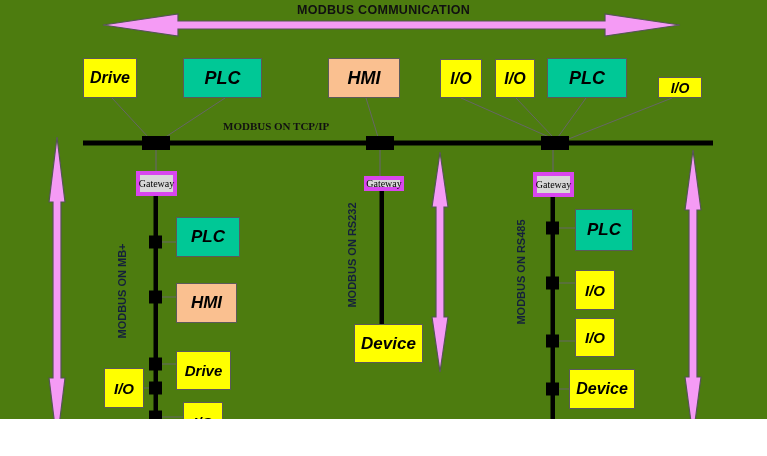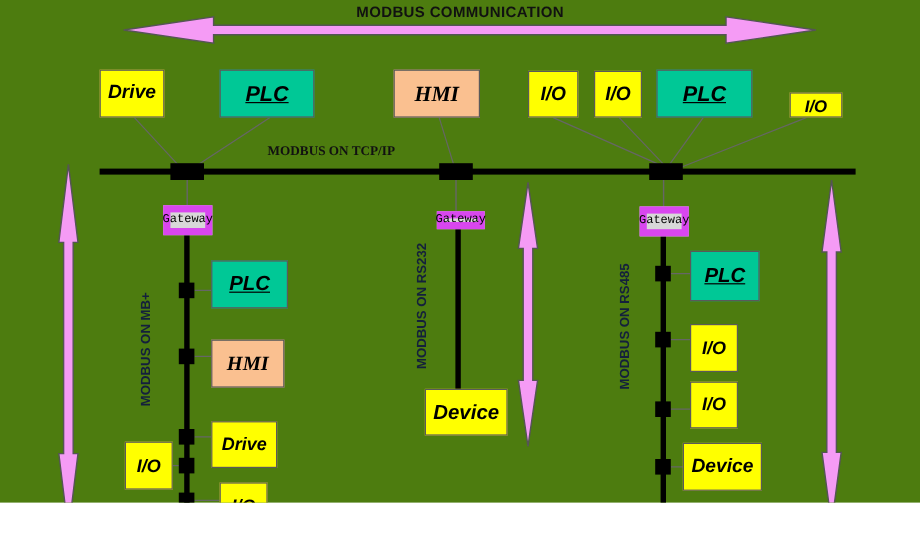--- a/index.html
+++ b/index.html
@@ -9,27 +9,27 @@
   }
   #shapes { position:absolute; left:0; top:0; z-index:0; }
   .device-box {
     position:absolute; z-index:2; box-sizing:border-box;
     border:1.5px solid #5a5a5a;
     display:flex; align-items:center; justify-content:center;
     font-weight:bold; font-style:italic; color:#000;
     font-family:"Liberation Sans", sans-serif;
   }
   .yellow { background:#FFFF00; }
-  .green  { background:#00C896;text-decoration:underline; }
-  .orange { background:#FAC090;font-family:Liberation Serif, serif; }
+  .green  { background:#00C896; }
+  .orange { background:#FAC090; }
   .gateway-box {
     position:absolute; z-index:2; box-sizing:border-box;
-    background:#D8D8D8; border:6px solid #d946ef;
+    background:#D8D8D8; border:4px solid #d946ef;
     display:flex; align-items:center; justify-content:center;
-    font-family:Liberation Mono, monospace; font-size:10px; color:#000;
+    font-family:Liberation Serif, serif; font-size:10px; color:#000;
   }
   .bus-label {
     position:absolute; z-index:2; font-weight:bold; color:#14203c;
     white-space:nowrap; font-size:11px;
   }
   .rotated {
     transform:translate(-50%,-50%) rotate(-90deg);
     transform-origin:center center;
   }
   #title {

